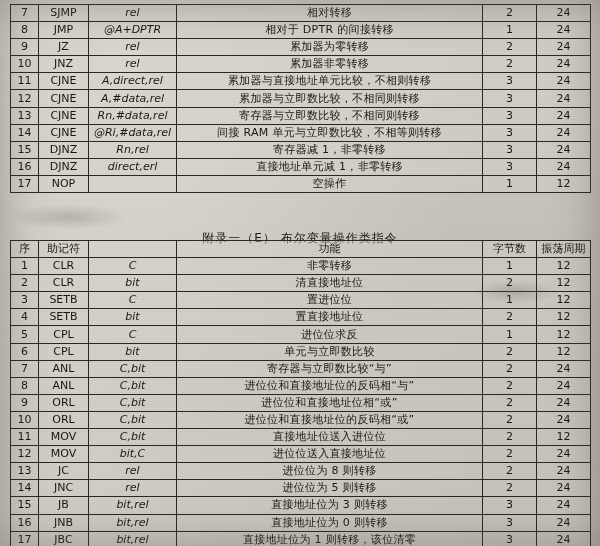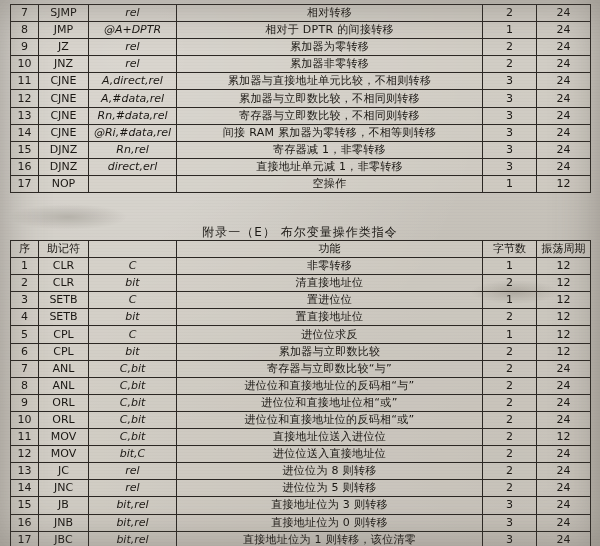--- a/index.html
+++ b/index.html
@@ -55,21 +55,21 @@
   #table-top {
     position: absolute;
     left: 10px;
     top: 4px;
     width: 580px;
   }
   
   #section-caption {
     position: absolute;
     left: 0;
-    top: 224px;
+    top: 230px;
     width: 600px;
     text-align: center;
     font-size: 12px;
     letter-spacing: 1px;
   }
   
   #table-bottom {
     position: absolute;
     left: 10px;
     top: 240px;
@@ -165,21 +165,21 @@
           <td class="c-mn mono">CJNE</td>
           <td class="c-op mono">Rn,#data,rel</td>
           <td class="c-fn fn">寄存器与立即数比较，不相同则转移</td>
           <td class="c-by">3</td>
           <td class="c-cy">24</td>
         </tr>
         <tr>
           <td class="c-idx">14</td>
           <td class="c-mn mono">CJNE</td>
           <td class="c-op mono">@Ri,#data,rel</td>
-          <td class="c-fn fn">间接 RAM 累加器为零转移，不相等则转移</td>
+          <td class="c-fn fn">间接 RAM 单元与立即数比较，不相等则转移</td>
           <td class="c-by">3</td>
           <td class="c-cy">24</td>
         </tr>
         <tr>
           <td class="c-idx">15</td>
           <td class="c-mn mono">DJNZ</td>
           <td class="c-op mono">Rn,rel</td>
           <td class="c-fn fn">寄存器减 1，非零转移</td>
           <td class="c-by">3</td>
           <td class="c-cy">24</td>
@@ -260,21 +260,21 @@
           <td class="c-mn mono">CPL</td>
           <td class="c-op mono">C</td>
           <td class="c-fn fn">进位位求反</td>
           <td class="c-by">1</td>
           <td class="c-cy">12</td>
         </tr>
         <tr>
           <td class="c-idx">6</td>
           <td class="c-mn mono">CPL</td>
           <td class="c-op mono">bit</td>
-          <td class="c-fn fn">累加器与立即数比较</td>
+          <td class="c-fn fn">单元与立即数比较</td>
           <td class="c-by">2</td>
           <td class="c-cy">12</td>
         </tr>
         <tr>
           <td class="c-idx">7</td>
           <td class="c-mn mono">ANL</td>
           <td class="c-op mono">C,bit</td>
           <td class="c-fn fn">寄存器与立即数比较“与”</td>
           <td class="c-by">2</td>
           <td class="c-cy">24</td>

